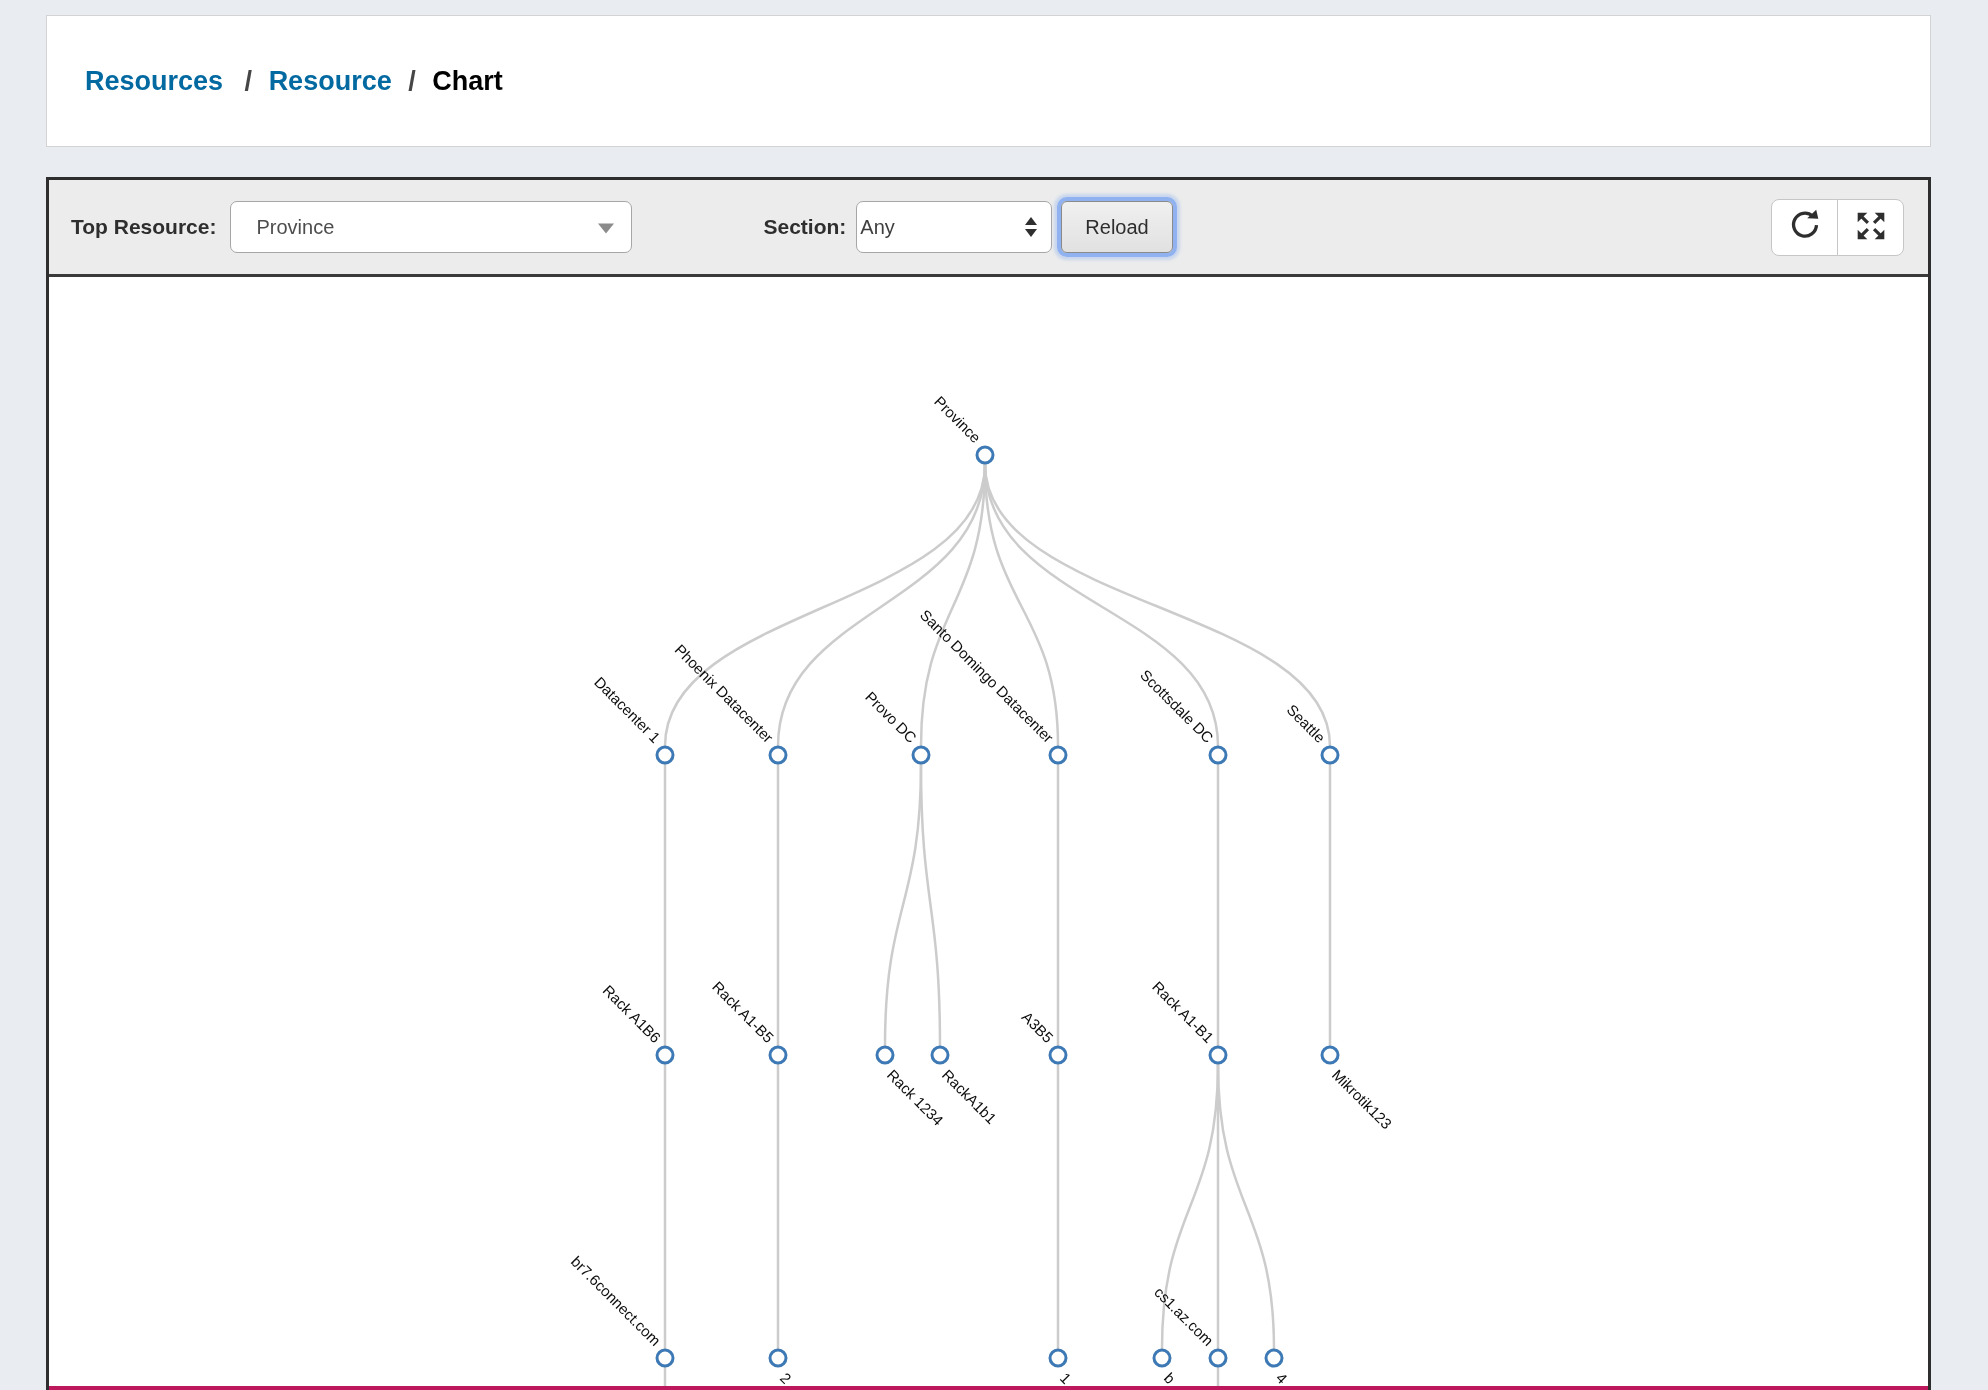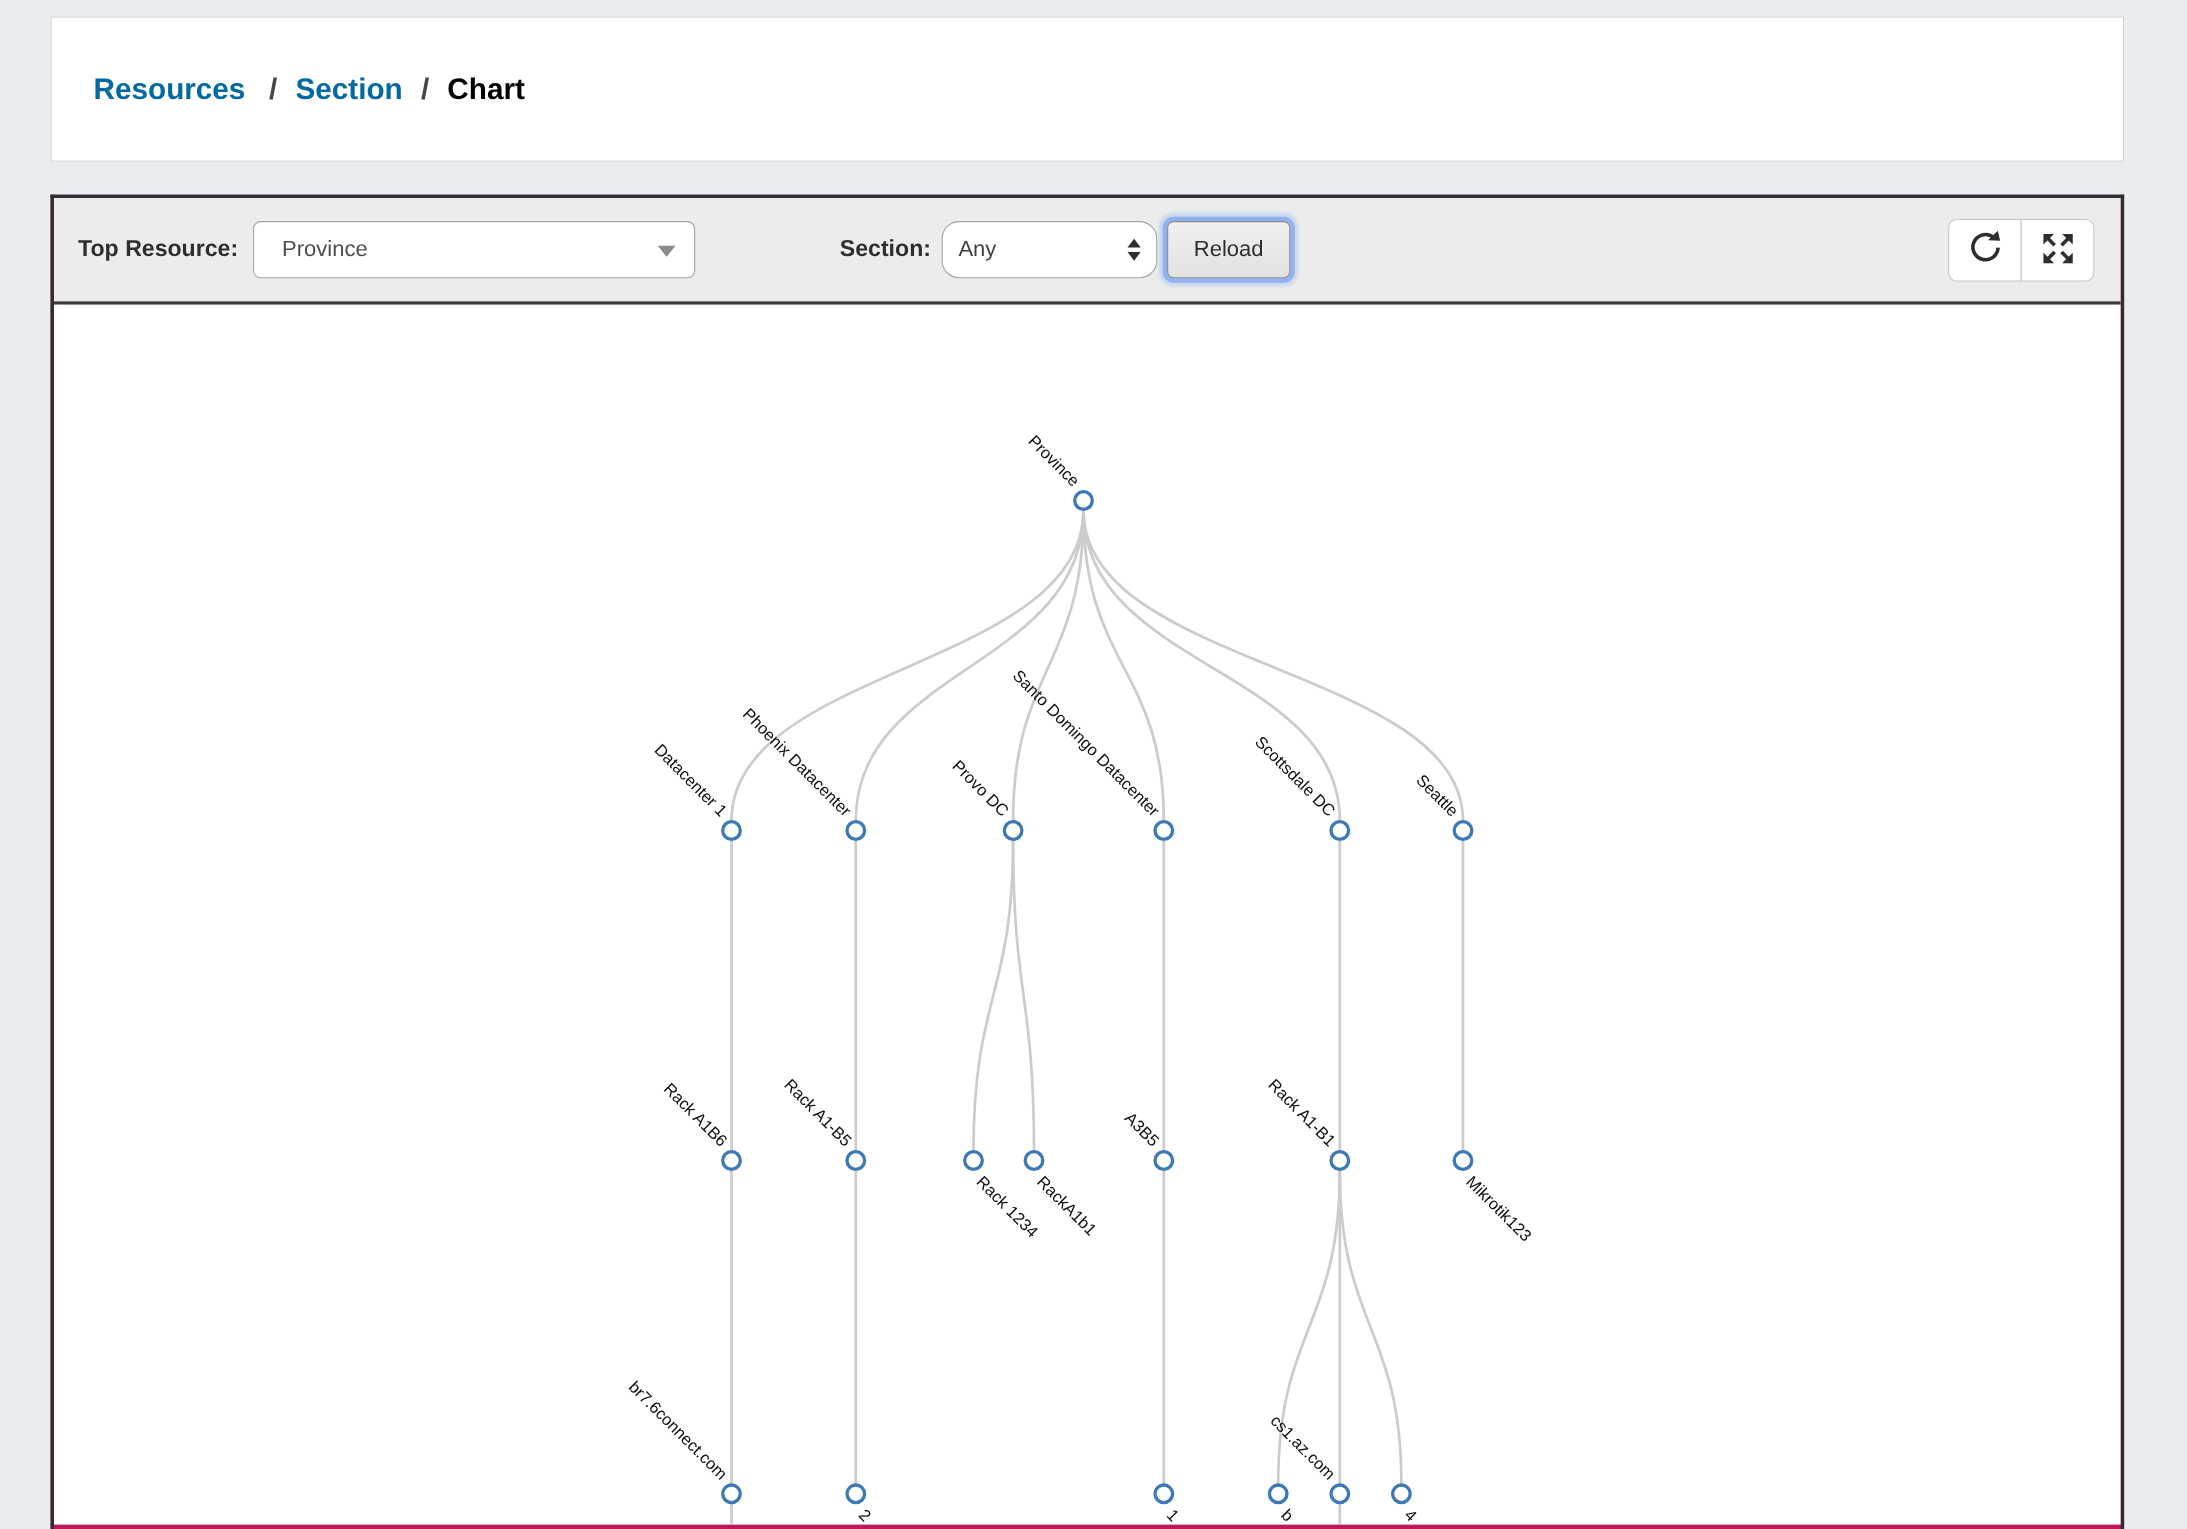--- a/index.html
+++ b/index.html
@@ -49,21 +49,21 @@
     background: #fff;
     border: 1px solid #a6a6a6;
     border-radius: 7px;
     display: flex;
     align-items: center;
     font-size: 20px;
     color: #4d4d4d;
     cursor: pointer;
   }
   .select.lg { width: 402px; margin-left: 14px; padding-left: 25px; }
-  .select.sm { width: 196px; margin-left: 10px; padding-left: 14px; color: #3f3f3f; border-radius: 16px; }
+  .select.sm { width: 196px; margin-left: 10px; padding-left: 3px; color: #3f3f3f; }
   .caret-down {
     position: absolute; right: 17px; top: 50%;
     transform: translateY(-35%);
     width: 0; height: 0;
     border-left: 8px solid transparent;
     border-right: 8px solid transparent;
     border-top: 10px solid #8b8b8b;
   }
   .updown { position: absolute; right: 14px; top: 50%; transform: translateY(-50%); }
   .updown i {
@@ -130,21 +130,21 @@
 </style>
 </head>
 <body>
 
 <div class="page">
 
   <div class="crumb-card">
     <nav class="crumb">
       <a>Resources</a>
       <span class="sep first">/</span>
-      <a>Section</a>
+      <a>Resource</a>
       <span class="sep">/</span>
       <span class="current">Chart</span>
     </nav>
   </div>
 
   <div class="chart-card">
 
     <div class="toolbar">
       <span class="tb-label">Top Resource:</span>
       <div class="select lg">

